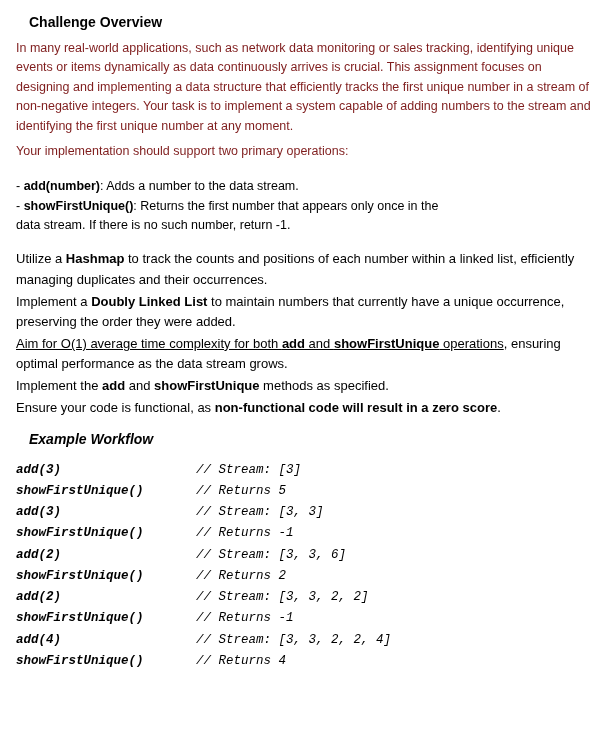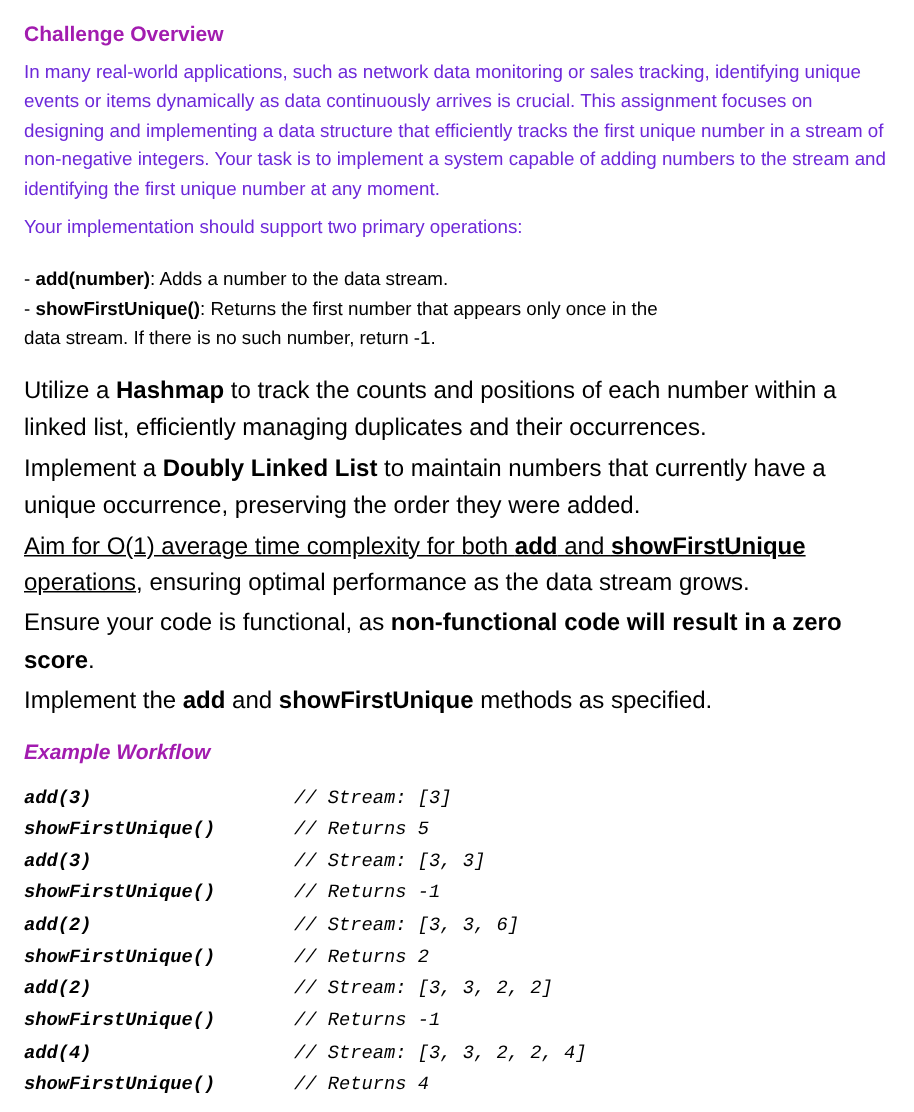--- a/index.html
+++ b/index.html
@@ -12,55 +12,56 @@
       font-family: Arial, sans-serif;
       font-size: 13px;
       color: #000;
       background: #fff;
       width: 609px;
       padding: 12px 16px 16px 16px;
       line-height: 1.5;
     }
 
     .section-title {
-      color: #a21caf;
+      color: #000000;
       font-weight: bold;
       font-size: 14px;
       margin-bottom: 6px;
       margin-top: 14px;
+      margin-left: 13px;
     }
 
     .section-title:first-child {
       margin-top: 0;
     }
 
     .body-text {
       font-size: 12.5px;
-      color: #6d28d9;
+      color: #7f1d1d;
       line-height: 1.55;
       margin-bottom: 6px;
     }
 
     .list-item {
       font-size: 12.5px;
       color: #000;
       line-height: 1.55;
       margin-left: 0;
     }
 
     .bold {
       font-weight: bold;
     }
 
     .underline {
       text-decoration: underline;
     }
 
     .key-req-item {
-      font-size: 16px;
+      font-size: 13px;
       line-height: 1.55;
       margin-bottom: 2px;
     }
 
     .workflow-section {
       margin-top: 10px;
       font-style: italic;
     }
 
     .code-table {
@@ -109,24 +110,24 @@
   <div class="key-req-item">
     Utilize a <span class="bold">Hashmap</span> to track the counts and positions of each number within a linked list, efficiently managing duplicates and their occurrences.
   </div>
   <div class="key-req-item">
     Implement a <span class="bold">Doubly Linked List</span> to maintain numbers that currently have a unique occurrence, preserving the order they were added.
   </div>
   <div class="key-req-item">
     <span class="underline">Aim for O(1) average time complexity for both <span class="bold">add</span> and <span class="bold">showFirstUnique</span> operations</span>, ensuring optimal performance as the data stream grows.
   </div>
   <div class="key-req-item">
-    Ensure your code is functional, as <span class="bold">non-functional code will result in a zero score</span>.
+    Implement the <span class="bold">add</span> and <span class="bold">showFirstUnique</span> methods as specified.
   </div>
   <div class="key-req-item">
-    Implement the <span class="bold">add</span> and <span class="bold">showFirstUnique</span> methods as specified.
+    Ensure your code is functional, as <span class="bold">non-functional code will result in a zero score</span>.
   </div>
 </div>
 
 <div class="workflow-section">
   <div class="section-title">Example Workflow</div>
   <div class="code-table">
 
   <div class="code-row">
         <span class="code-method">add(3)</span>
         <span class="code-comment">// Stream: [3]</span>

